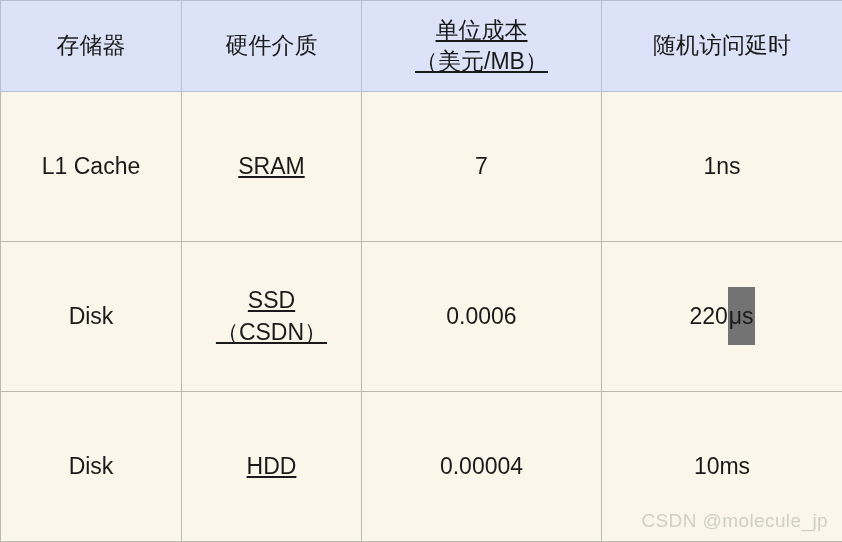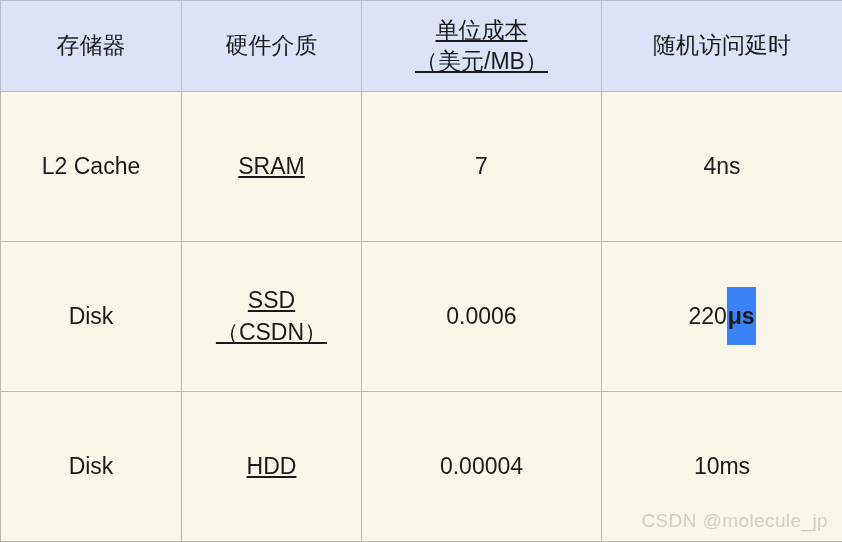--- a/index.html
+++ b/index.html
@@ -48,23 +48,22 @@
   #storage-table tbody td {
     height: 90px;
     background: #faf7ea;
     font-size: 23px;
     line-height: 1.35;
   }
 
   .cell-line { display: block; text-decoration: underline; }
 
   .hl {
-    background: #3b82f6;
+    background: #737373;
     padding: 16px 1px;
-    font-weight: bold;
   }
 
   #watermark {
     position: absolute;
     right: 14px;
     bottom: 10px;
     font-size: 19px;
     color: #cfcfc6;
     letter-spacing: 0.4px;
     white-space: nowrap;
@@ -87,26 +86,26 @@
       <th>硬件介质</th>
       <th>
         <span class="cell-line">单位成本</span>
         <span class="cell-line">（美元/MB）</span>
       </th>
       <th>随机访问延时</th>
     </tr>
   </thead>
   <tbody>
     <tr>
-      <td>L2 Cache</td>
+      <td>L1 Cache</td>
       <td>
         <span class="cell-line">SRAM</span>
       </td>
       <td>7</td>
-      <td>4ns</td>
+      <td>1ns</td>
     </tr>
     <tr>
       <td>Disk</td>
       <td>
         <span class="cell-line">SSD</span>
         <span class="cell-line">（CSDN）</span>
       </td>
       <td>0.0006</td>
       <td><span>220</span><span class="hl">μs</span></td>
     </tr>

